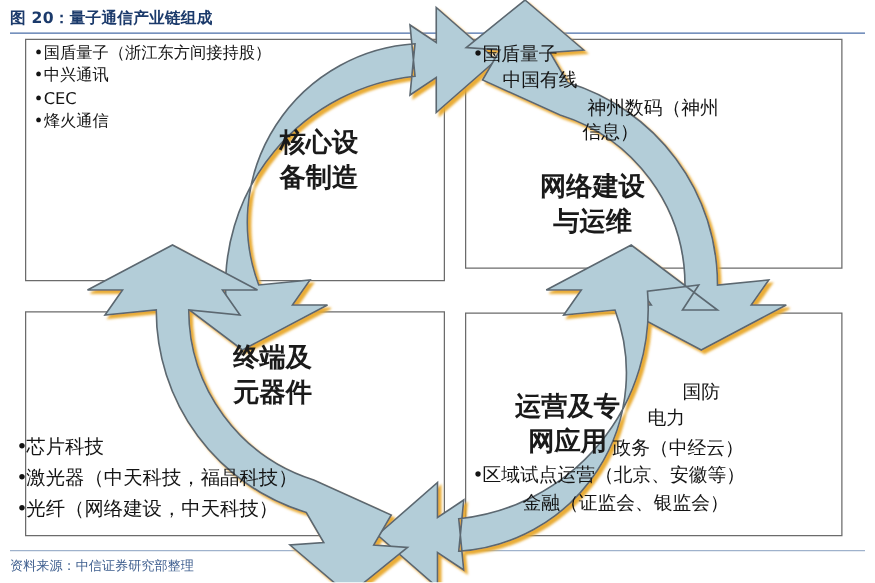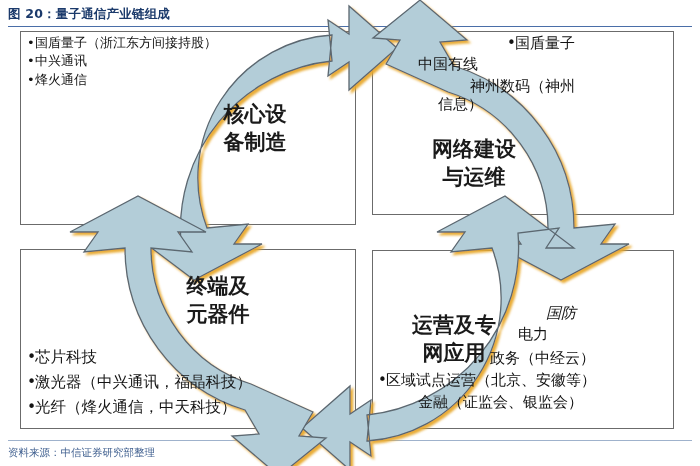--- a/index.html
+++ b/index.html
@@ -51,34 +51,34 @@
   }
   .bline .bu{display:inline-block;width:8px;}
 
   
   #list-tl{left:27px;top:36px;}
   #list-tl .bline{font-size:13px;margin-bottom:5px;}
 
   
   #list-tr{left:378px;top:36px;}
   #list-tr .bline{font-size:15px;margin-bottom:6px;}
-  #list-tr .i0{margin-left:0px;text-align:right;}
-  #list-tr .i1{margin-left:40px;}
+  #list-tr .i0{margin-left:0px;}
+  #list-tr .i1{margin-left:24px;}
   #list-tr .i2{margin-left:60px;}
   #list-tr .i3{margin-left:92px;}
-  #list-tr .cont{margin-left:60px;margin-top:-2px;font-family:Liberation Mono, monospace;}
-
-  
-  #list-bl{left:27px;top:350px;}
+  #list-tr .cont{margin-left:88px;margin-top:-2px;}
+
+  
+  #list-bl{left:13px;top:350px;}
   #list-bl .bline{font-size:15.5px;margin-bottom:9px;}
 
   
   #list-br{left:378px;top:306px;}
   #list-br .bline{font-size:15px;margin-bottom:7px;}
-  #list-br .j0{margin-left:168px;font-style:italic;}
+  #list-br .j0{margin-left:168px;}
   #list-br .j1{margin-left:140px;font-family:Liberation Mono, monospace;}
   #list-br .j2{margin-left:112px;}
   #list-br .j3{margin-left:40px;}
   #list-br .j4{margin-left:0px;}
 
   
   #cycle{position:absolute;left:0;top:0;width:700px;height:466px;z-index:4;
          pointer-events:none;}
   .arrow-label{
     font-family:"DejaVu Sans","Liberation Sans",sans-serif;
@@ -192,34 +192,35 @@
     <text class="arrow-label" x="454" y="332">运营及专</text>
     <text class="arrow-label" x="454" y="360">网应用</text>
 
     <text class="arrow-label" x="218" y="293">终端及</text>
     <text class="arrow-label" x="218" y="321">元器件</text>
   </svg>
 
   <div class="blist" id="list-tl">
     <div class="bline"><span class="bu">•</span><span>国盾量子（浙江东方间接持股）</span></div>
     <div class="bline"><span class="bu">•</span><span>中兴通讯</span></div>
+    <div class="bline"><span class="bu">•</span><span>CEC</span></div>
     <div class="bline"><span class="bu">•</span><span>烽火通信</span></div>
   </div>
 
   <div class="blist" id="list-tr">
     <div class="bline i0"><span class="bu">•</span><span>国盾量子</span></div>
     <div class="bline i1"><span>中国有线</span></div>
     <div class="bline i3"><span>神州数码（神州</span></div>
     <div class="bline cont"><span>信息）</span></div>
   </div>
 
   <div class="blist" id="list-bl">
     <div class="bline"><span class="bu">•</span><span>芯片科技</span></div>
-    <div class="bline"><span class="bu">•</span><span>激光器（中兴通讯，福晶科技）</span></div>
-    <div class="bline"><span class="bu">•</span><span>光纤（烽火通信，中天科技）</span></div>
+    <div class="bline"><span class="bu">•</span><span>激光器（中天科技，福晶科技）</span></div>
+    <div class="bline"><span class="bu">•</span><span>光纤（网络建设，中天科技）</span></div>
   </div>
 
   <div class="blist" id="list-br">
     <div class="bline j0"><span>国防</span></div>
     <div class="bline j1"><span>电力</span></div>
     <div class="bline j2"><span>政务（中经云）</span></div>
     <div class="bline j4"><span class="bu">•</span><span>区域试点运营（北京、安徽等）</span></div>
     <div class="bline j3"><span>金融（证监会、银监会）</span></div>
   </div>
 

